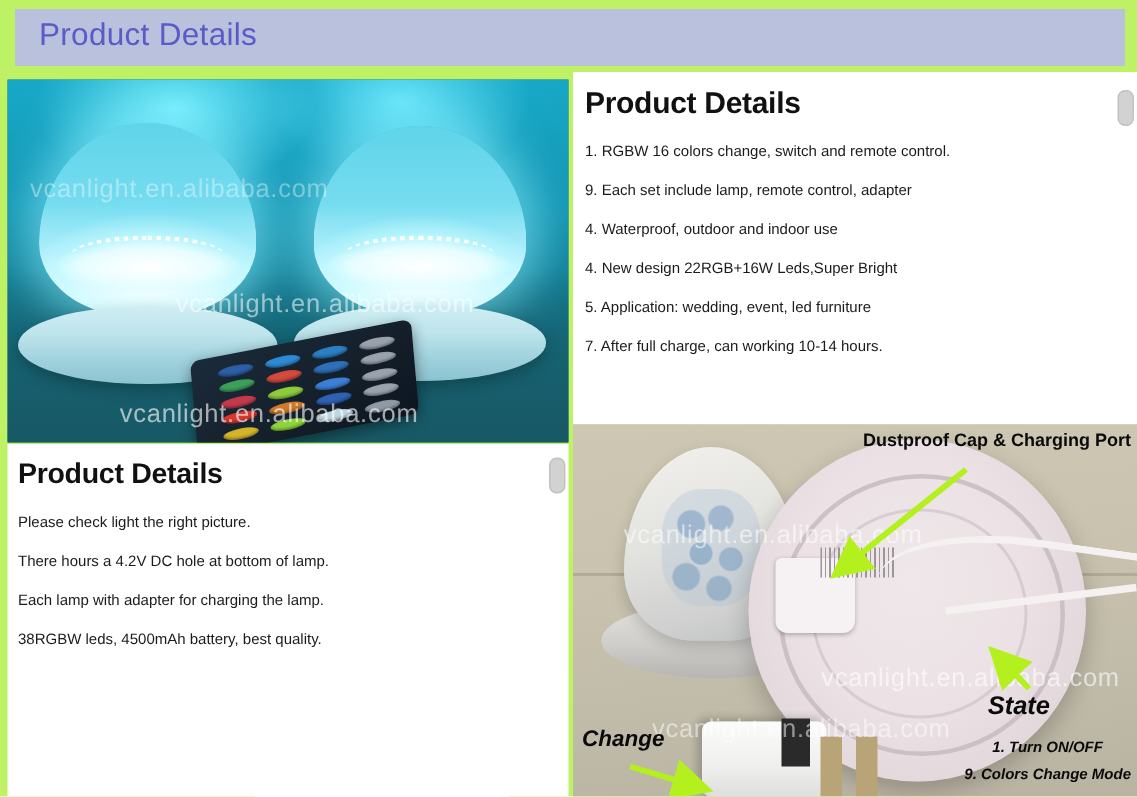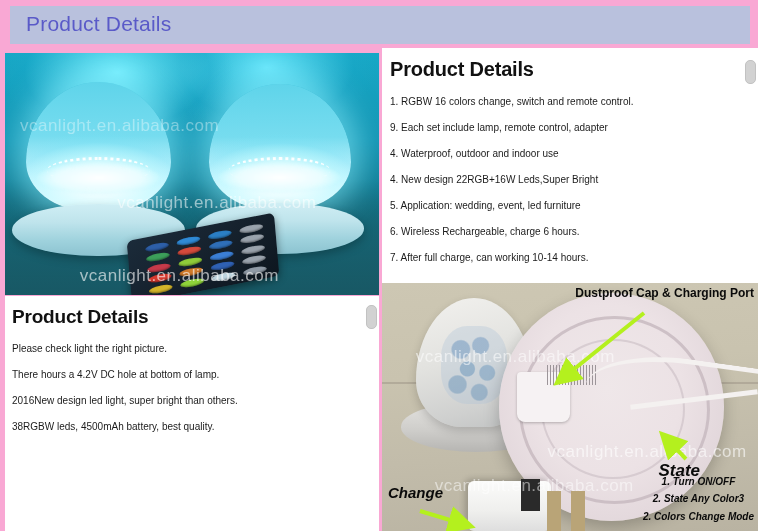--- a/index.html
+++ b/index.html
@@ -12,21 +12,21 @@
     width: 758px;
     height: 531px;
     overflow: hidden;
     font-family: "Liberation Sans", sans-serif;
     position: relative;
   }
   #page {
     position: relative;
     width: 758px;
     height: 531px;
-    background: #f9a8d4;
+    background: #bef264;
     text-decoration: underline;
   }
 
   
   .header-bar {
     position: absolute;
     left: 10px;
     top: 6px;
     width: 740px;
     height: 38px;
@@ -445,32 +445,31 @@
   </div>
 
   <div class="panel" id="panel-right-text">
     <div class="panel-inner">
       <div class="panel-heading">Product Details</div>
       <p class="body-line">1. RGBW 16 colors change, switch and remote control.</p>
       <p class="body-line">9. Each set include lamp, remote control, adapter</p>
       <p class="body-line">4. Waterproof, outdoor and indoor use</p>
       <p class="body-line">4. New design 22RGB+16W Leds,Super Bright</p>
       <p class="body-line">5. Application: wedding, event, led furniture</p>
-      <p class="body-line">6. Wireless Rechargeable, charge 6 hours.</p>
       <p class="body-line">7. After full charge, can working 10-14 hours.</p>
     </div>
   </div>
   <div class="scroll-thumb" id="scroll-right-top"></div>
 
   <div class="panel" id="panel-left-text">
     <div class="panel-inner">
       <div class="panel-heading">Product Details</div>
       <p class="body-line">Please check light the right picture.</p>
       <p class="body-line">There hours a 4.2V DC hole at bottom of lamp.</p>
-      <p class="body-line">2016New design led light, super bright than others.</p>
+      <p class="body-line">Each lamp with adapter for charging the lamp.</p>
       <p class="body-line">38RGBW leds, 4500mAh battery, best quality.</p>
     </div>
   </div>
   <div class="scroll-thumb" id="scroll-left-bottom"></div>
 
   <div class="panel" id="photo-bottom">
     <div class="bench">
       <div class="bench-line"></div>
     </div>
 
@@ -505,19 +504,18 @@
       </defs>
       <line x1="262" y1="30" x2="176" y2="99" stroke="#b4f01e" stroke-width="4" marker-end="url(#ah)"></line>
       <line x1="304" y1="176" x2="281" y2="152" stroke="#b4f01e" stroke-width="4" marker-end="url(#ah)"></line>
       <line x1="38" y1="228" x2="88" y2="243" stroke="#b4f01e" stroke-width="4" marker-end="url(#ah)"></line>
     </svg>
 
     <div class="anno" id="anno-dustproof">Dustproof Cap &amp; Charging Port</div>
     <div class="anno" id="anno-switch">State</div>
     <div class="anno-list">
       <div>1. Turn ON/OFF</div>
-      <div>2. State Any Color3</div>
-      <div>2. Colors Change Mode</div>
+      <div>9. Colors Change Mode</div>
     </div>
     <div class="anno" id="anno-adapter">Change</div>
   </div>
 
 </div>
 
 </body></html>

